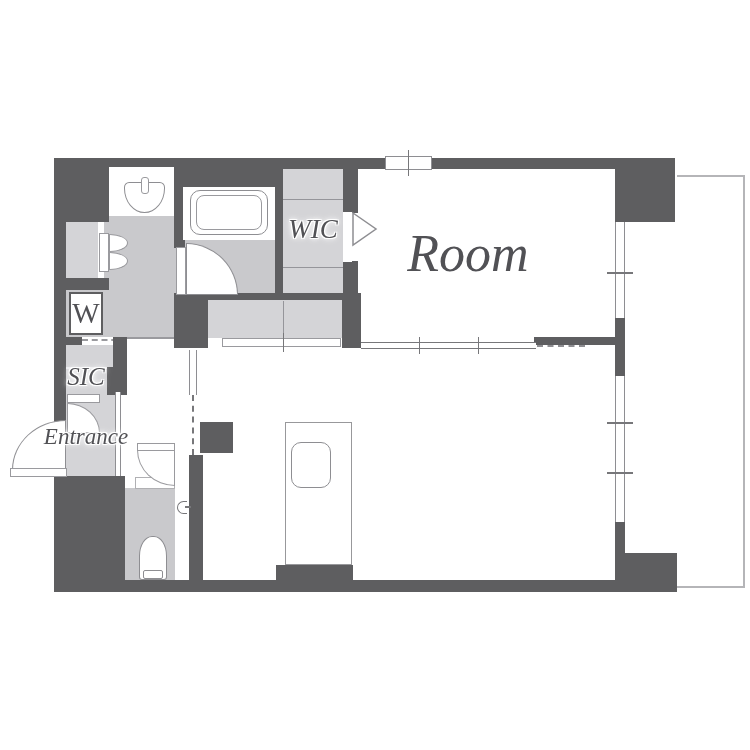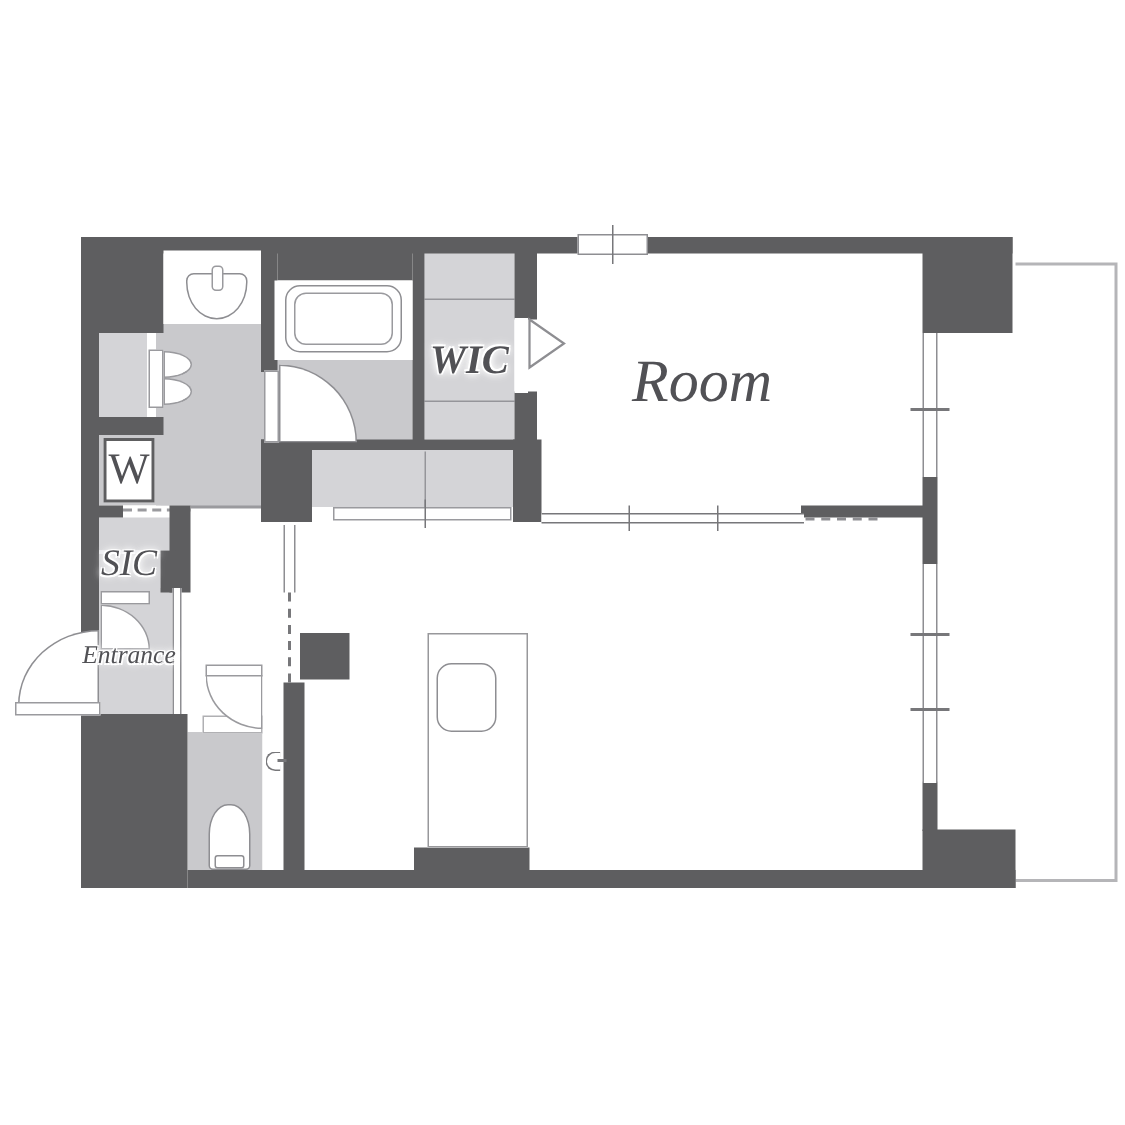--- a/index.html
+++ b/index.html
@@ -10,21 +10,21 @@
   .floor{background:var(--floor,#c9c9cc);}
   .floor2{background:var(--closet,#d4d4d7);}
   .white{background:#fff;}
   .fix{background:#fff;border:1.5px solid var(--outline,#8e8e92);}
   .thin{background:#fff;border:1px solid #9a9a9e;}
   .lbl{position:absolute;transform:translate(-50%,-50%);font-style:italic;
        color:var(--label,#515155);white-space:nowrap;text-align:center;line-height:1.15;}
   .halo{text-shadow:-1px -1px 0 #fff,1px -1px 0 #fff,-1px 1px 0 #fff,1px 1px 0 #fff,
         0 0 4px #fff,0 0 6px #fff,0 0 8px #fff;}
   .tick{background:#77777a;}
-  .big{font-size:40px;}
+  .big{font-size:52px;}
 </style>
 </head>
 <body>
 
 <div class="canvas">
 
   <div class="abs" style="left:620px;top:175px;width:125px;height:413px;border:2px solid var(--balcony,#b5b5b8);background:#fff;"></div>
 
   <div class="abs white" style="left:54px;top:158px;width:623px;height:434px;"></div>
 
@@ -127,17 +127,17 @@
   <div class="abs white" style="left:343px;top:212px;width:9px;height:50px;"></div>
   <svg class="abs" style="left:352px;top:211px;" width="26" height="36" viewBox="0 0 26 36">
     <polygon points="1,2 24,18 1,34" fill="#fff" stroke="#8e8e92" stroke-width="1.5"></polygon>
   </svg>
 
   <div class="lbl big" style="left:468px;top:254px;">
     <div>Room</div>
   </div>
   <div class="lbl" style="left:487px;top:462px;font-size:38px;">
   </div>
-  <div class="lbl halo" style="left:313px;top:240px;font-size:27px;font-weight:bold;">WIC</div>
+  <div class="lbl halo" style="left:313px;top:230px;font-size:27px;">WIC</div>
   <div class="lbl halo" style="left:86px;top:377px;font-size:25px;">SIC</div>
-  <div class="lbl halo" style="left:86px;top:437px;font-size:17px;">Entrance</div>
+  <div class="lbl halo" style="left:86px;top:437px;font-size:23px;">Entrance</div>
 
 </div>
 
 </body></html>

